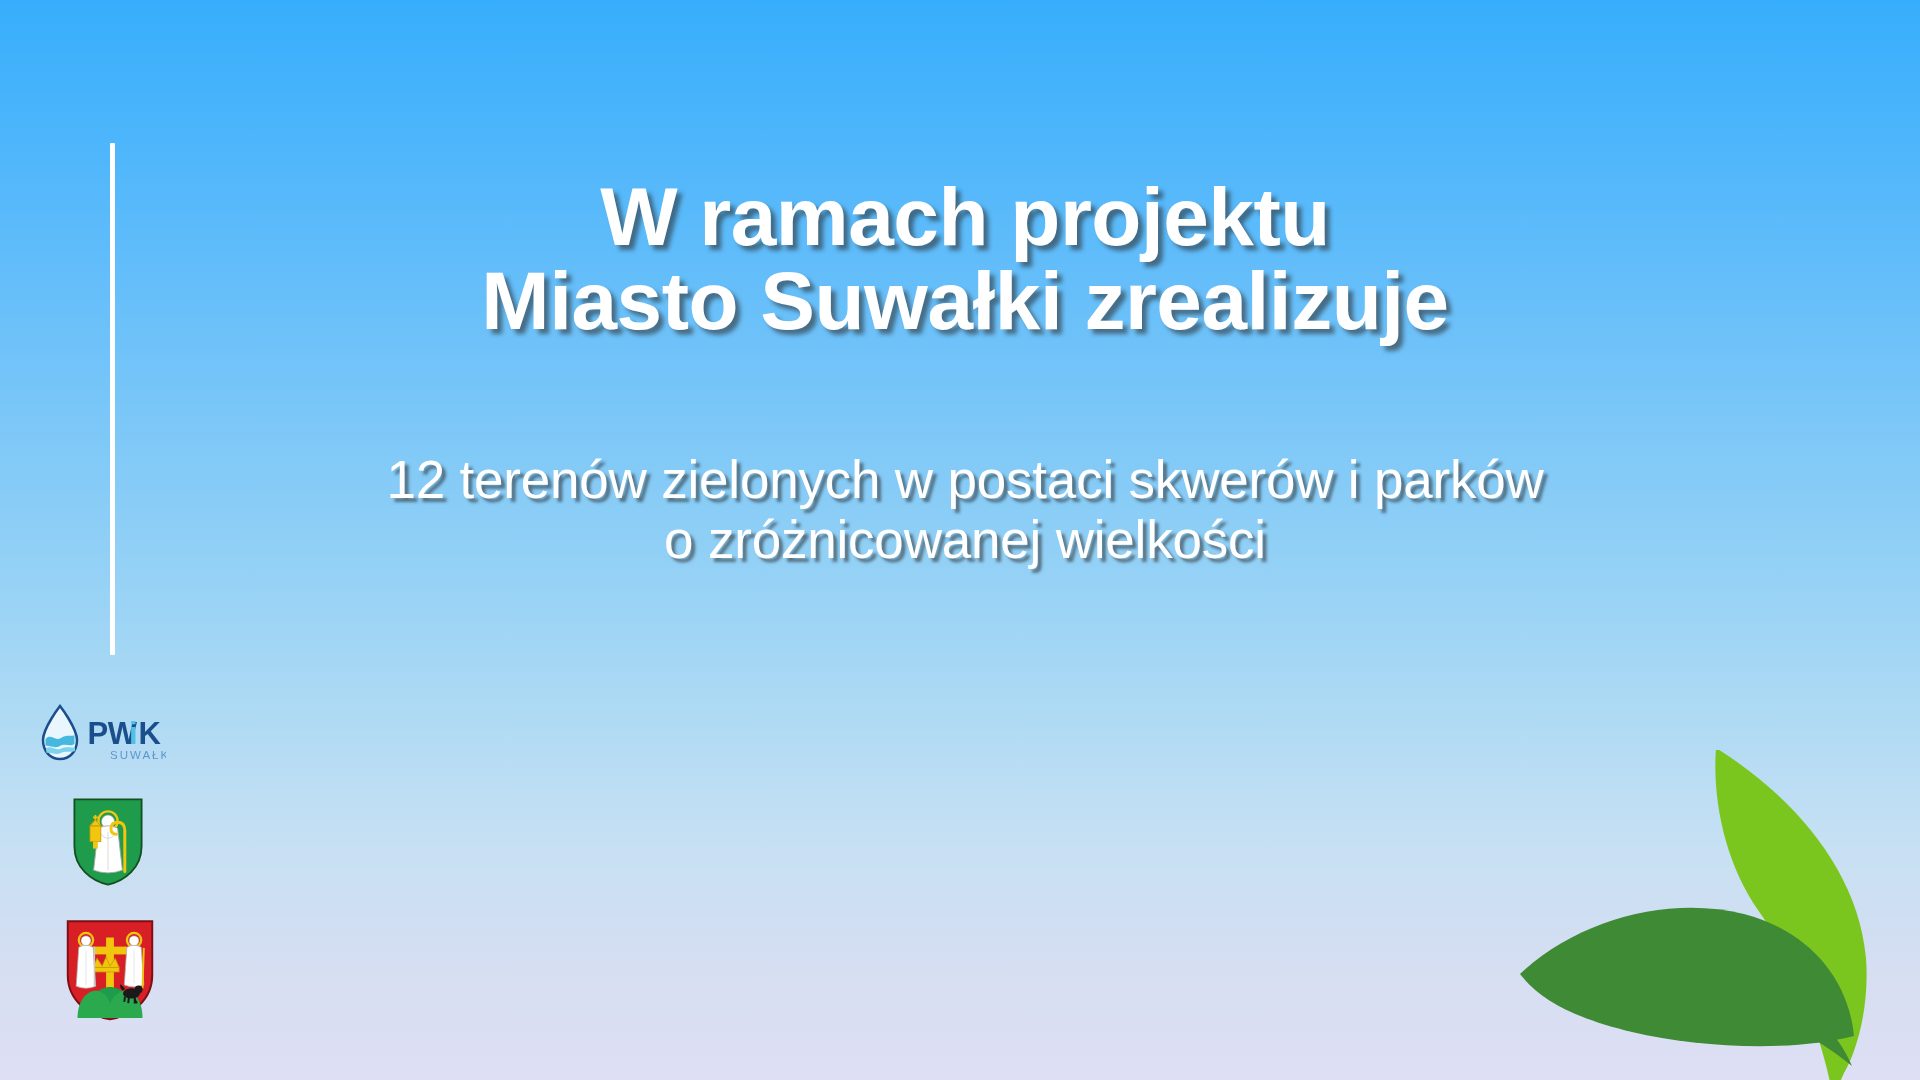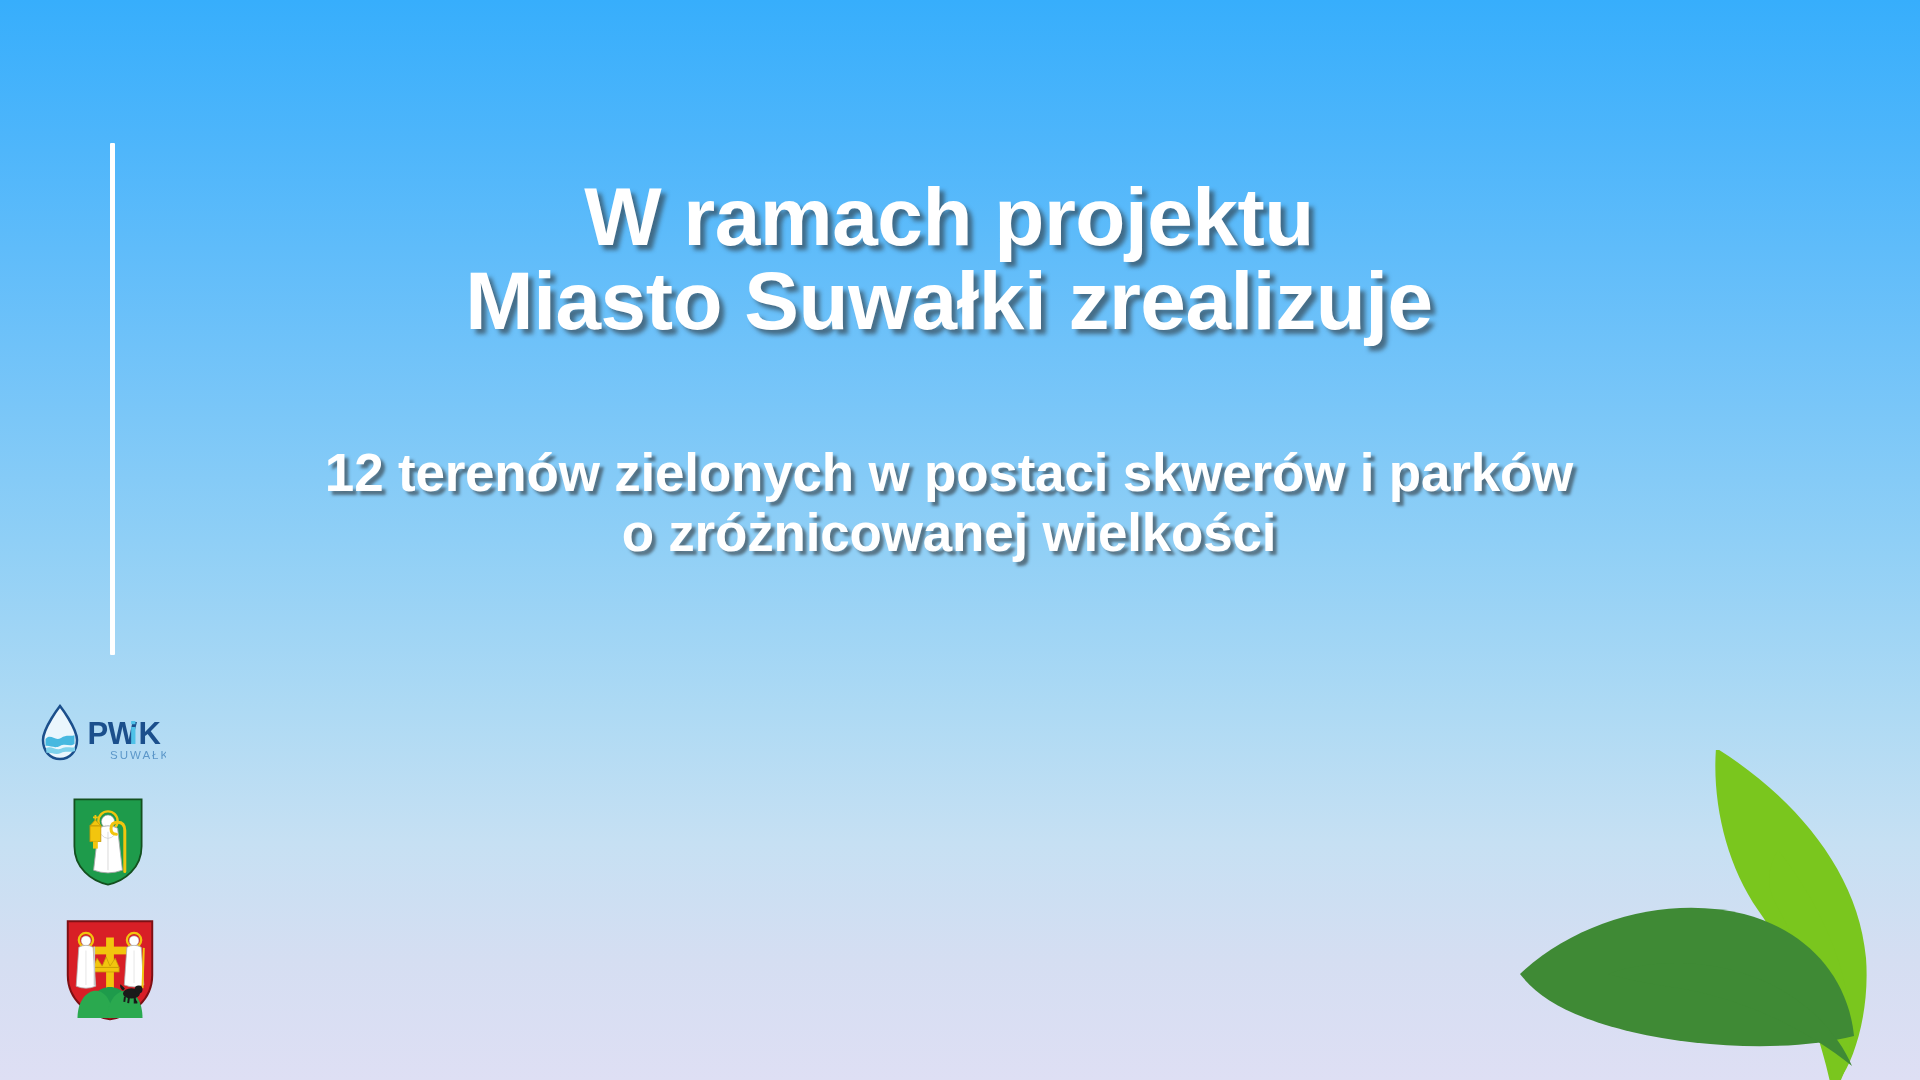--- a/index.html
+++ b/index.html
@@ -31,43 +31,43 @@
     top: 143px;
     width: 5px;
     height: 512px;
     background: #ffffff;
     border-radius: 1px;
   }
 
   
   .text-block {
     position: absolute;
-    left: 224px;
+    left: 240px;
     top: 175px;
     width: 1450px;
     text-align: center;
   }
   .title {
     color: #ffffff;
     font-size: 82px;
     font-weight: bold;
     line-height: 1.02;
     letter-spacing: -0.5px;
     text-shadow: 5px 5px 4px rgba(40,40,40,0.55);
     margin: 0;
     white-space: pre-line;
   }
   .subtitle {
     color: #ffffff;
     font-size: 53px;
-    font-weight: bold;
+    font-weight: normal;
     line-height: 1.12;
     letter-spacing: -0.2px;
     text-shadow: 4px 4px 3px rgba(40,40,40,0.55);
-    margin: 1px;
+    margin: 8px;
     padding-top: 100px;
     white-space: pre-line;
   }
 
   
   .logo-pwik {
     position: absolute;
     left: 36px;
     top: 702px;
     width: 130px;

